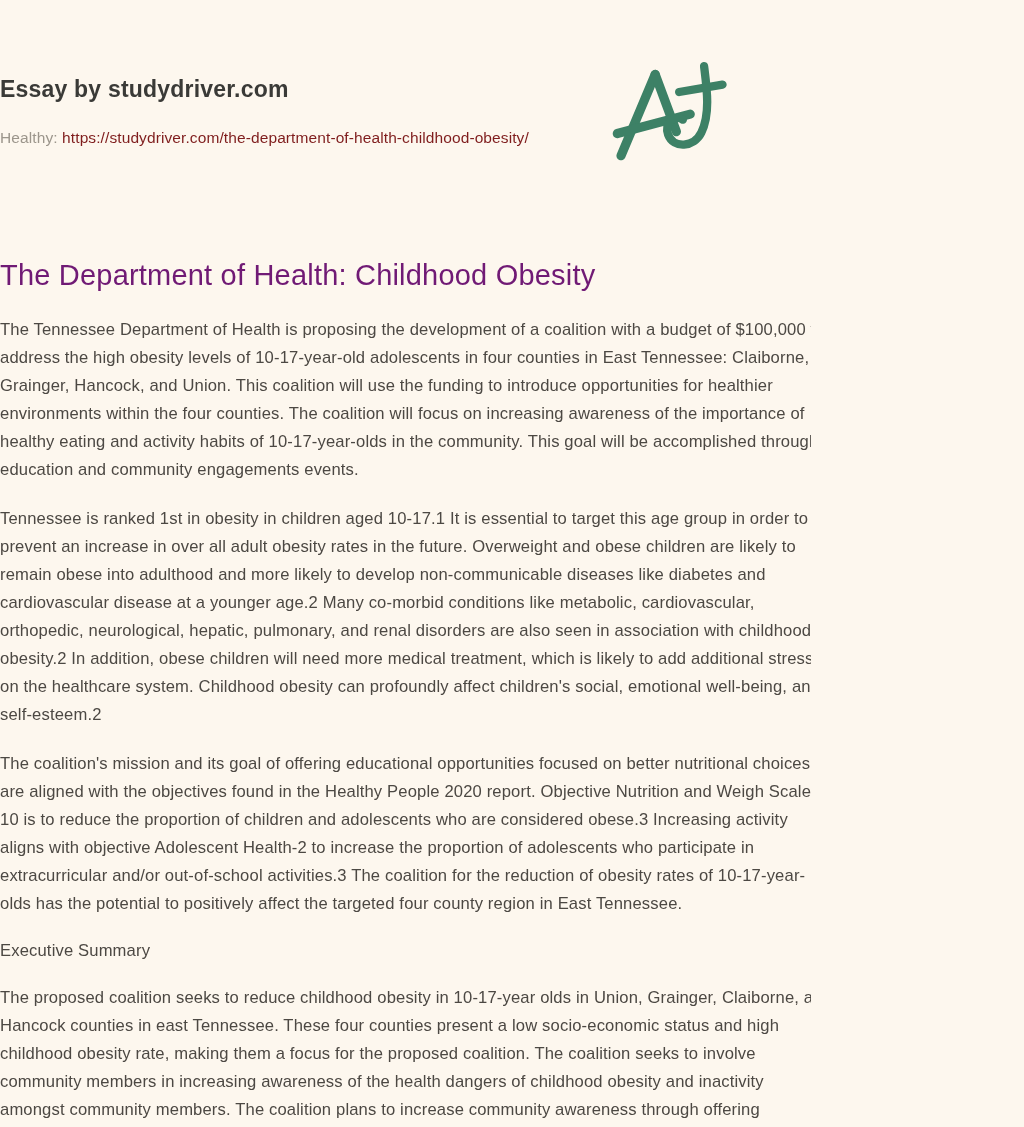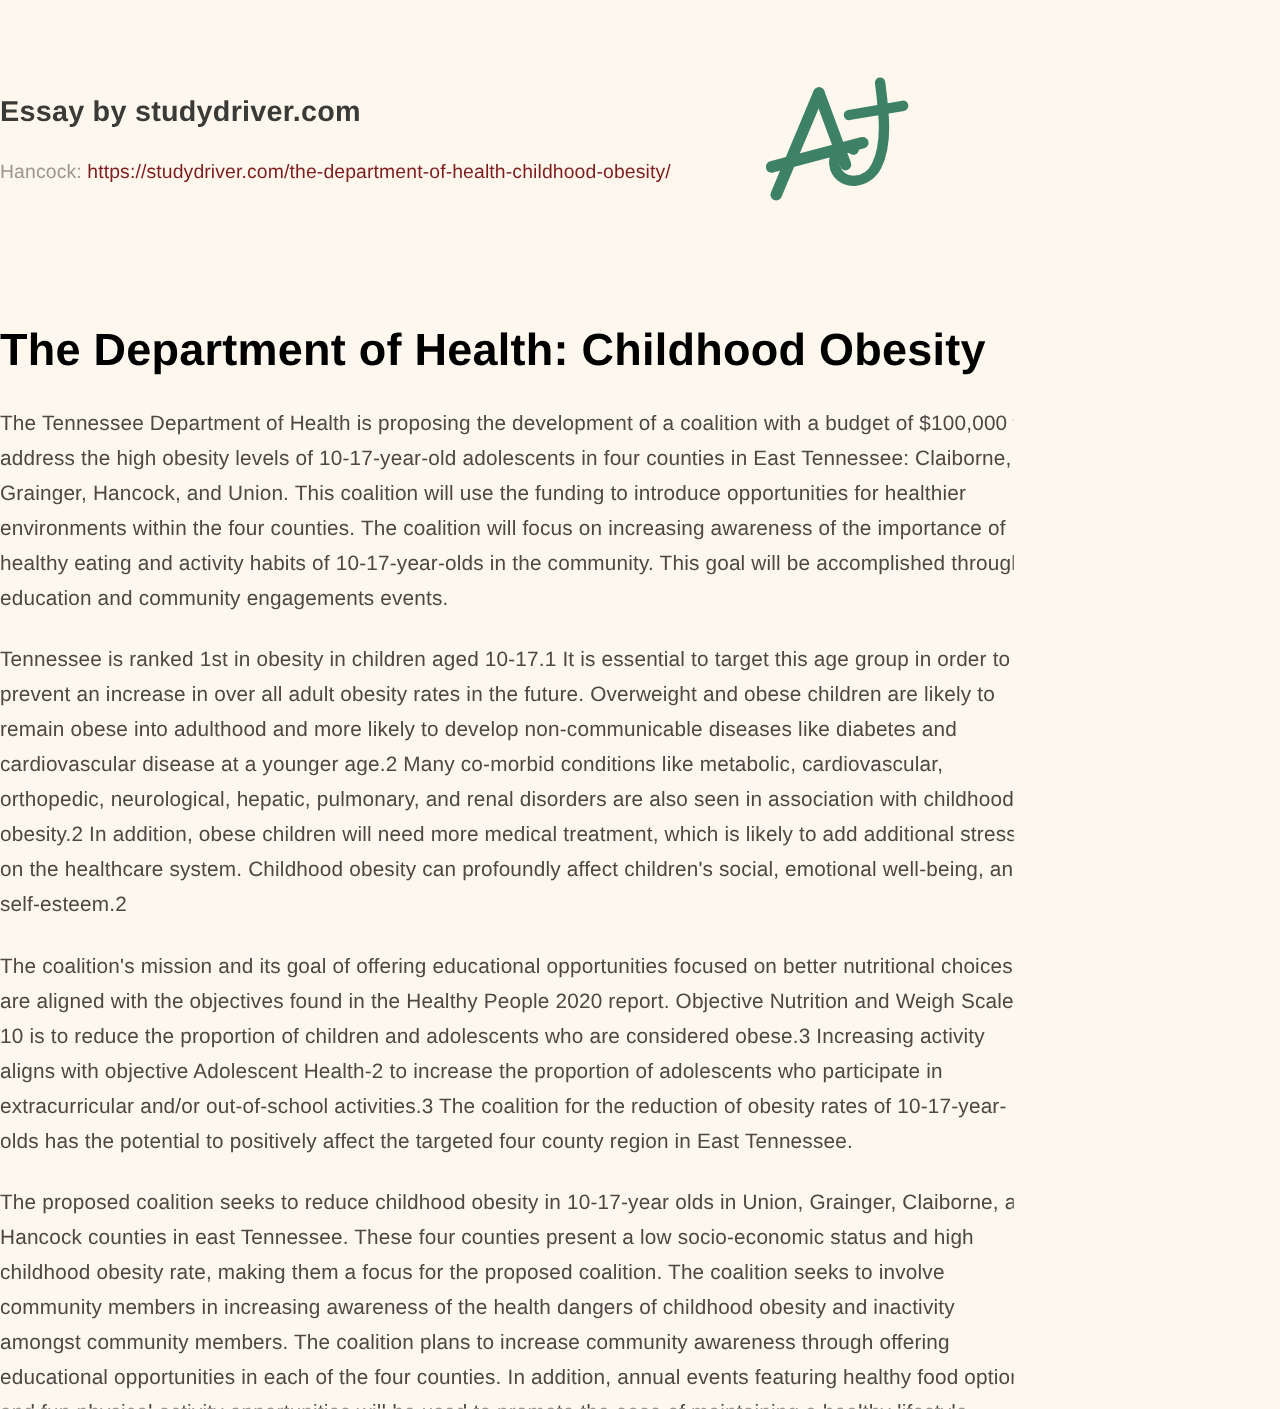--- a/index.html
+++ b/index.html
@@ -48,23 +48,23 @@
   .logo {
     position: absolute;
     top: 60px;
     right: 82px;
     width: 120px;
     height: 112px;
   }
 
   .article-title {
     margin-top: 112px;
-    font-size: 36px;
-    font-weight: 700;
-    color: #000000;
+    font-size: 29px;
+    font-weight: 400;
+    color: #701a75;
     letter-spacing: 0.2px;
   }
 
   .body-text {
     margin-top: 24px;
   }
 
   .body-text p {
     font-size: 16.6px;
     line-height: 28px;
@@ -100,33 +100,34 @@
 
       <path d="M103 6 C106 30 110 58 100 78 C92 94 70 96 64 80 C60 68 71 58 80 64" stroke-width="9"></path>
     </svg>
   </div>
 
   <div class="content">
 
     <div class="essay-by">Essay by studydriver.com</div>
 
     <div class="source-line">
-      <span class="source-label">Hancock:</span>
+      <span class="source-label">Healthy:</span>
       <a class="source-link">https://studydriver.com/the-department-of-health-childhood-obesity/</a>
     </div>
 
     <h1 class="article-title">The Department of Health: Childhood Obesity</h1>
 
     <div class="body-text">
       <p>The Tennessee Department of Health is proposing the development of a coalition with a budget of $100,000 to address the high obesity levels of 10-17-year-old adolescents in four counties in East Tennessee: Claiborne, Grainger, Hancock, and Union. This coalition will use the funding to introduce opportunities for healthier environments within the four counties. The coalition will focus on increasing awareness of the importance of healthy eating and activity habits of 10-17-year-olds in the community. This goal will be accomplished through education and community engagements events.</p>
 
       <p>Tennessee is ranked 1st in obesity in children aged 10-17.1 It is essential to target this age group in order to prevent an increase in over all adult obesity rates in the future. Overweight and obese children are likely to remain obese into adulthood and more likely to develop non-communicable diseases like diabetes and cardiovascular disease at a younger age.2 Many co-morbid conditions like metabolic, cardiovascular, orthopedic, neurological, hepatic, pulmonary, and renal disorders are also seen in association with childhood obesity.2 In addition, obese children will need more medical treatment, which is likely to add additional stress on the healthcare system. Childhood obesity can profoundly affect children's social, emotional well-being, and self-esteem.2</p>
 
       <p>The coalition's mission and its goal of offering educational opportunities focused on better nutritional choices are aligned with the objectives found in the Healthy People 2020 report. Objective Nutrition and Weigh Scale-10 is to reduce the proportion of children and adolescents who are considered obese.3 Increasing activity aligns with objective Adolescent Health-2 to increase the proportion of adolescents who participate in extracurricular and/or out-of-school activities.3 The coalition for the reduction of obesity rates of 10-17-year-olds has the potential to positively affect the targeted four county region in East Tennessee.</p>
 
+      <div class="section-heading">Executive Summary</div>
 
       <p>The proposed coalition seeks to reduce childhood obesity in 10-17-year olds in Union, Grainger, Claiborne, and Hancock counties in east Tennessee. These four counties present a low socio-economic status and high childhood obesity rate, making them a focus for the proposed coalition. The coalition seeks to involve community members in increasing awareness of the health dangers of childhood obesity and inactivity amongst community members. The coalition plans to increase community awareness through offering educational opportunities in each of the four counties. In addition, annual events featuring healthy food options and fun physical activity opportunities will be used to promote the ease of maintaining a healthy lifestyle.</p>
 
       <p>A coalition should be formed to address obesity in 10-17-year old children in East Tennessee; specifically, the coalition will target four high-risk counties— Union, Grainger, Claiborne, and Hancock. Childr</p>
     </div>
 
   </div>
 </div>
 
 </body></html>

